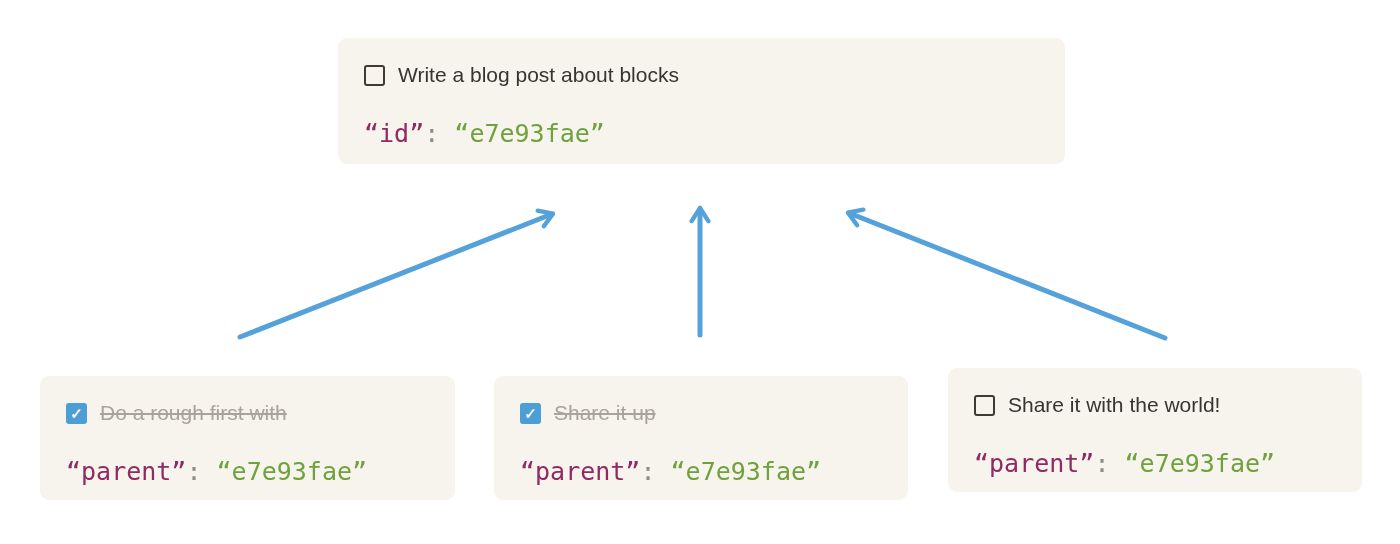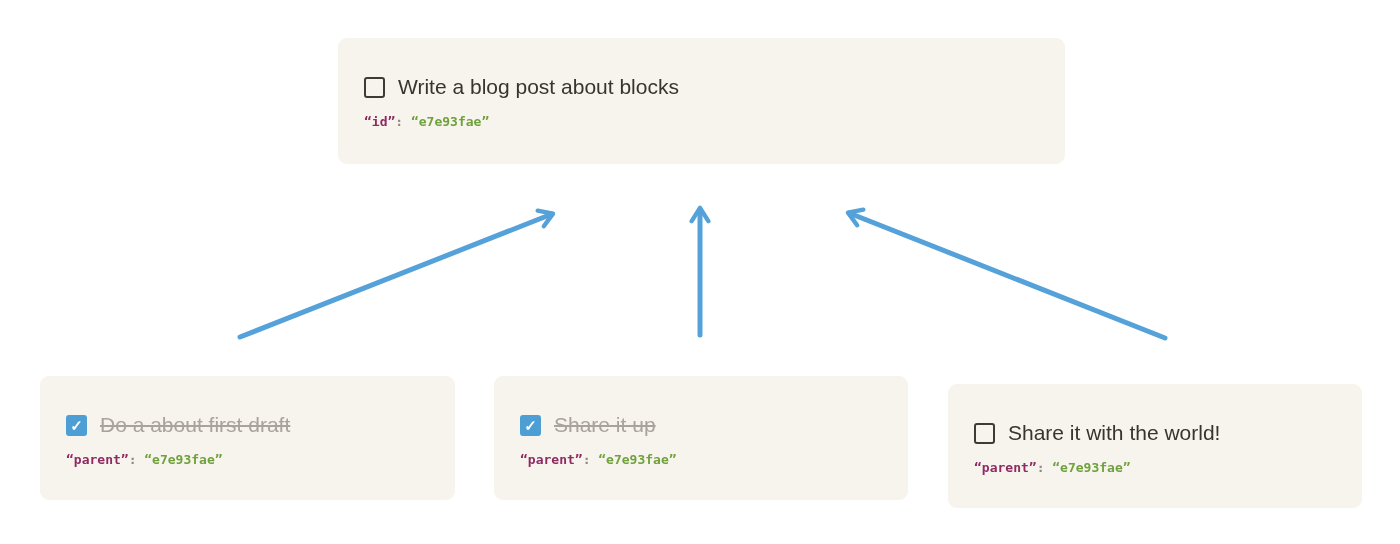--- a/index.html
+++ b/index.html
@@ -42,21 +42,21 @@
     stroke: var(--arrow, #55a1d9);
     stroke-width: 2;
     stroke-linecap: round;
     stroke-linejoin: round;
   }
 
   .card {
     position: absolute;
     background: var(--card-bg, #f7f3ed);
     border-radius: 9px;
-    padding: 38px 26px 0 26px;
+    padding: 26px 26px 0 26px;
   }
 
   .task-row {
     display: flex;
     align-items: center;
     gap: 13px;
     height: 22px;
   }
 
   .checkbox {
@@ -86,26 +86,25 @@
     color: var(--task-text, #37352f);
     white-space: nowrap;
   }
   .task-label.done {
     color: var(--completed-text, #a8a39b);
     text-decoration: line-through;
     text-decoration-thickness: 2px;
   }
 
   .code-row {
-    margin-top: 12px;
+    margin-top: 36px;
     font-family: "DejaVu Sans Mono", "Liberation Mono", monospace;
-    font-size: 13px;
+    font-size: 25px;
     line-height: 24px;
     white-space: pre;
-    font-weight: bold;
   }
   .code-key   { color: var(--code-key, #8f2a62); white-space: pre; }
   .code-sep   { color: var(--code-punctuation, #8f8b85); white-space: pre; }
   .code-value { color: var(--code-value, #6fa13c); white-space: pre; }
 </style>
 </head>
 <body>
 
 <div class="canvas">
 
@@ -124,34 +123,34 @@
     <div class="task-row">
       <span class="checkbox unchecked"></span>
       <span class="task-label">Write a blog post about blocks</span>
     </div>
     <div class="code-row"><span class="code-key">“id”</span><span class="code-sep">: </span><span class="code-value">“e7e93fae”</span></div>
   </section>
 
   <section class="card" style="left:40px; top:376px; width:415px; height:124px;">
     <div class="task-row">
       <span class="checkbox checked">✓</span>
-      <span class="task-label done">Do a about first draft</span>
+      <span class="task-label done">Do a rough first with</span>
     </div>
     <div class="code-row"><span class="code-key">“parent”</span><span class="code-sep">: </span><span class="code-value">“e7e93fae”</span></div>
   </section>
 
   <section class="card" style="left:494px; top:376px; width:414px; height:124px;">
     <div class="task-row">
       <span class="checkbox checked">✓</span>
       <span class="task-label done">Share it up</span>
     </div>
     <div class="code-row"><span class="code-key">“parent”</span><span class="code-sep">: </span><span class="code-value">“e7e93fae”</span></div>
   </section>
 
-  <section class="card" style="left:948px; top:384px; width:414px; height:124px;">
+  <section class="card" style="left:948px; top:368px; width:414px; height:124px;">
     <div class="task-row">
       <span class="checkbox unchecked"></span>
       <span class="task-label">Share it with the world!</span>
     </div>
     <div class="code-row"><span class="code-key">“parent”</span><span class="code-sep">: </span><span class="code-value">“e7e93fae”</span></div>
   </section>
 
 </div>
 
 </body></html>

